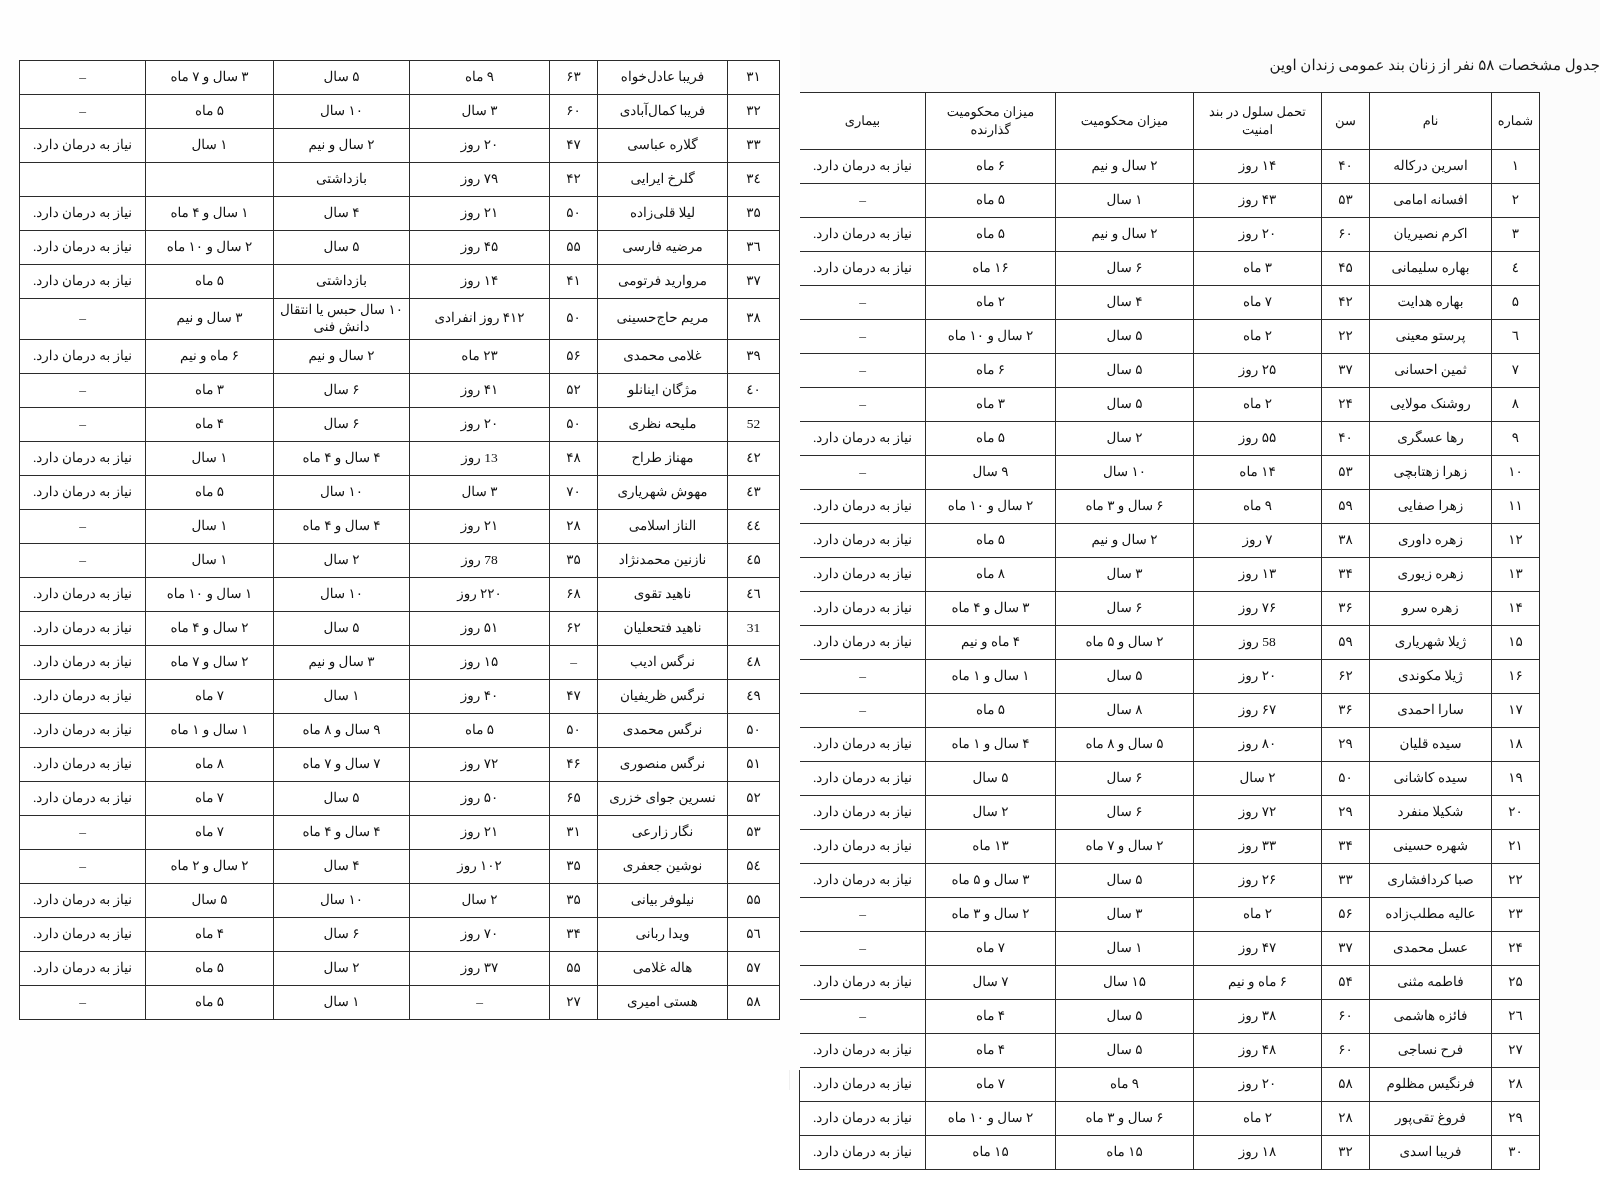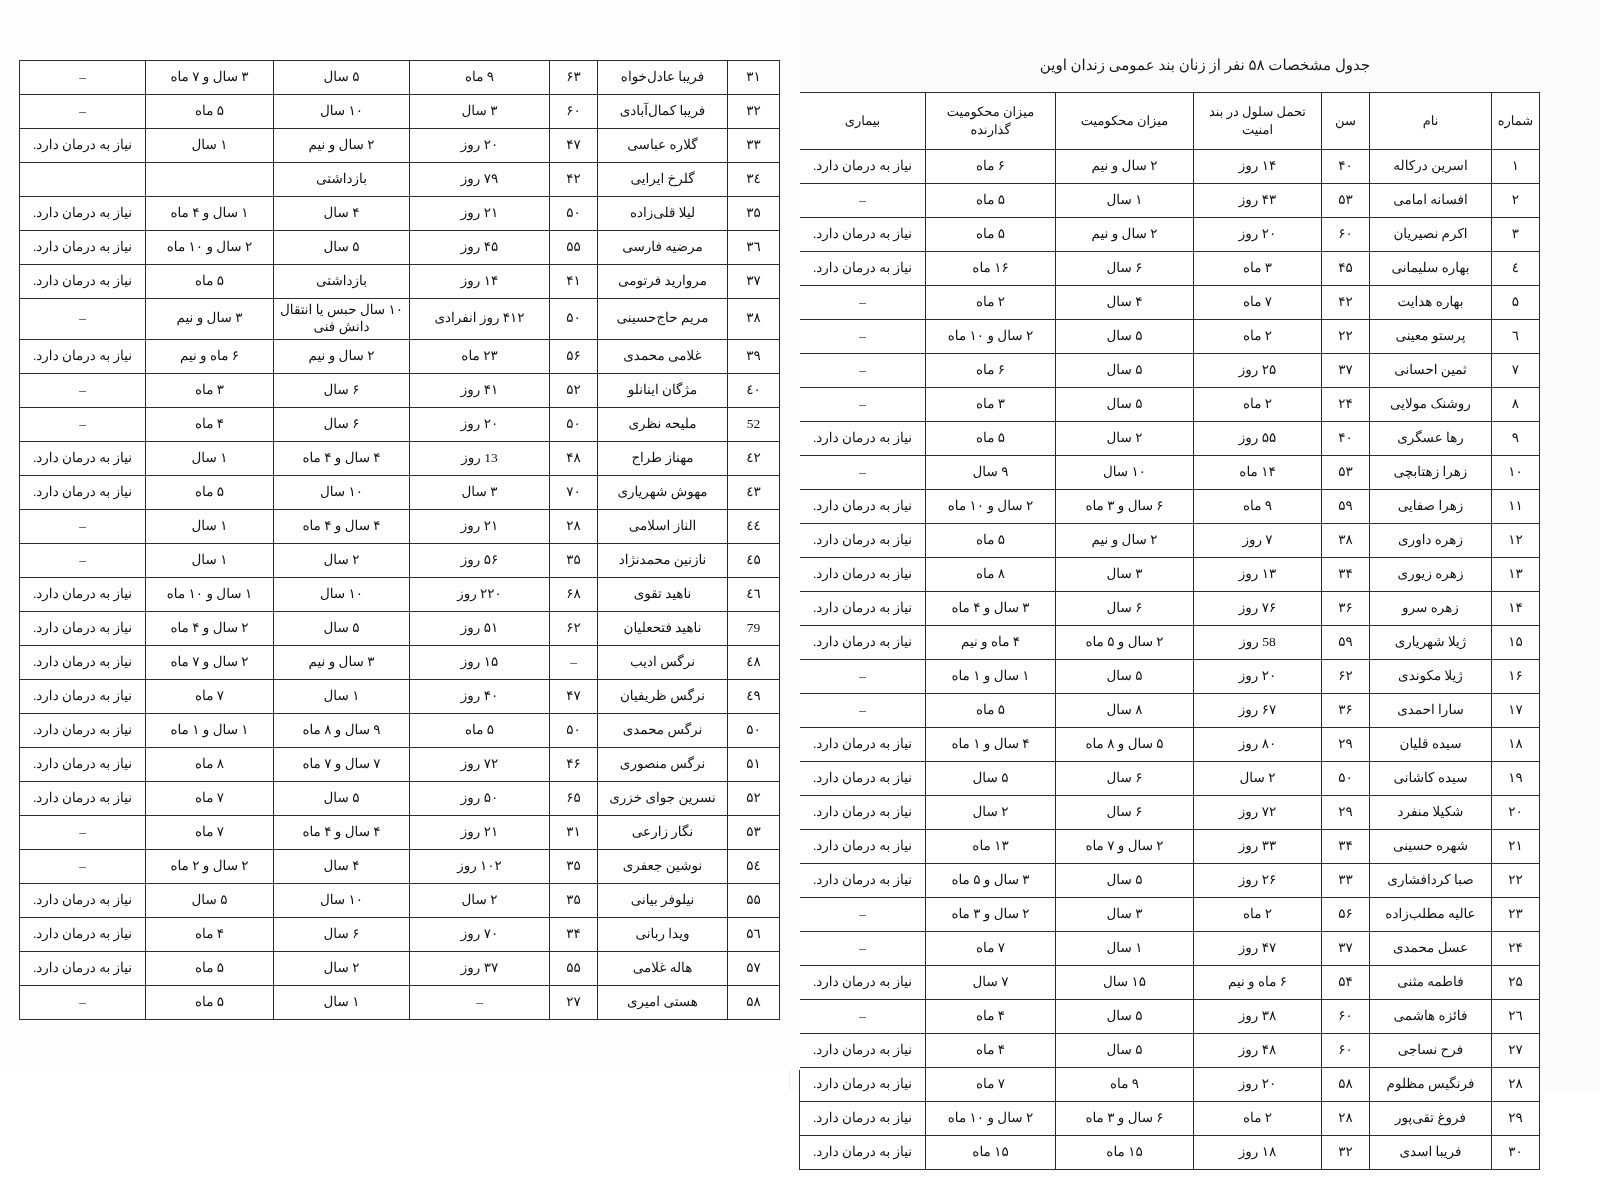--- a/index.html
+++ b/index.html
@@ -35,21 +35,21 @@
     top: 0;
     width: 800px;
     height: 1070px;
     background: #fefefe;
   }
   .doc-title {
     position: absolute;
     top: 56px;
     right: 0;
     width: 790px;
-    text-align: center;
+    text-align: right;
     font-size: 15px;
     color: #1a1a1a;
     letter-spacing: 0;
     direction: rtl;
   }
   table.data {
     border-collapse: collapse;
     direction: rtl;
     table-layout: fixed;
     background: #ffffff;
@@ -544,36 +544,36 @@
             <td>۲۸</td>
             <td>۲۱ روز</td>
             <td>۴ سال و ۴ ماه</td>
             <td>۱ سال</td>
             <td>–</td>
           </tr>
           <tr>
             <td>٤۵</td>
             <td>نازنین محمدنژاد</td>
             <td>۳۵</td>
-            <td>۵۶ روز</td>
+            <td>78 روز</td>
             <td>۲ سال</td>
             <td>۱ سال</td>
             <td>–</td>
           </tr>
           <tr>
             <td>٤٦</td>
             <td>ناهید تقوی</td>
             <td>۶۸</td>
             <td>۲۲۰ روز</td>
             <td>۱۰ سال</td>
             <td>۱ سال و ۱۰ ماه</td>
             <td>نیاز به درمان دارد.</td>
           </tr>
           <tr>
-            <td>79</td>
+            <td>31</td>
             <td>ناهید فتحعلیان</td>
             <td>۶۲</td>
             <td>۵۱ روز</td>
             <td>۵ سال</td>
             <td>۲ سال و ۴ ماه</td>
             <td>نیاز به درمان دارد.</td>
           </tr>
           <tr>
             <td>٤۸</td>
             <td>نرگس ادیب</td>

